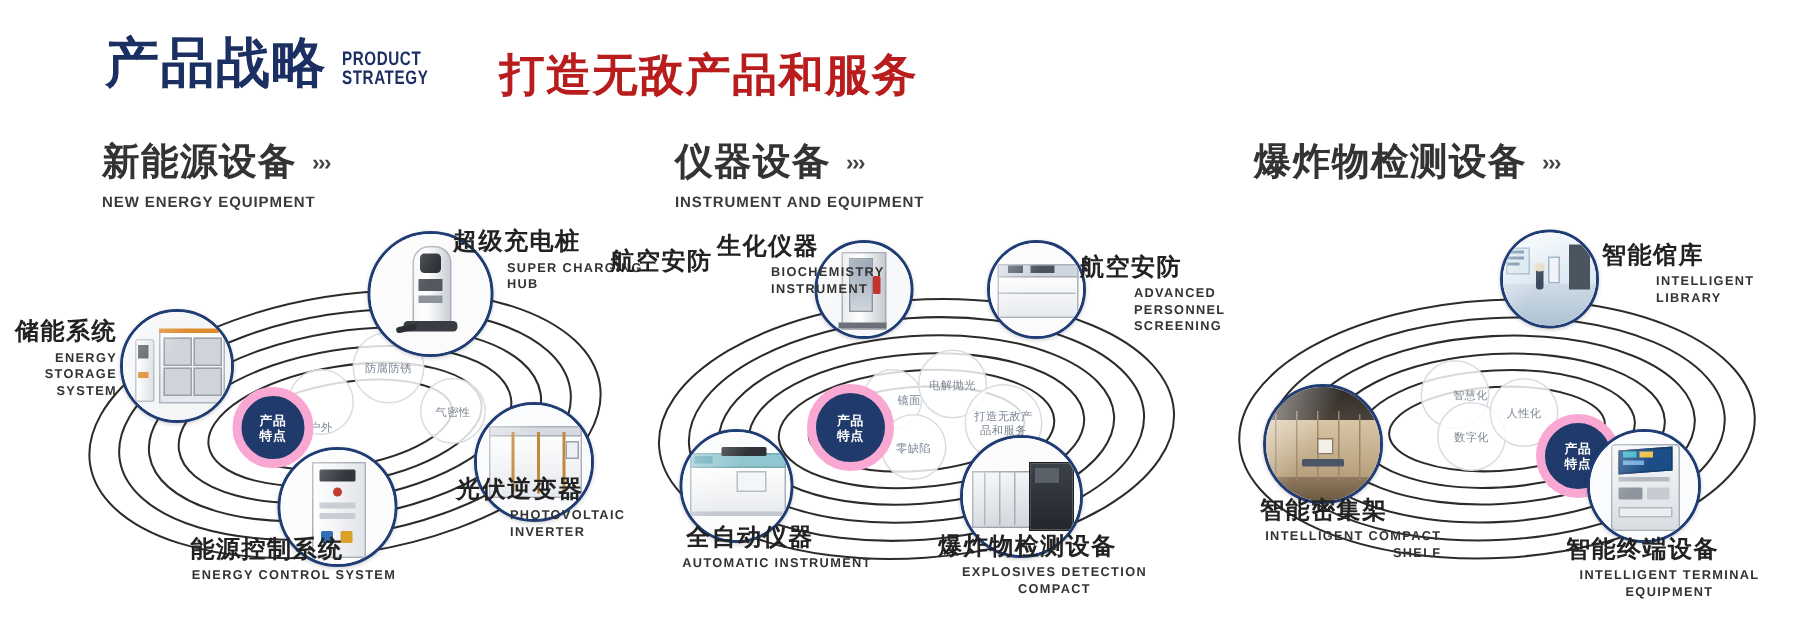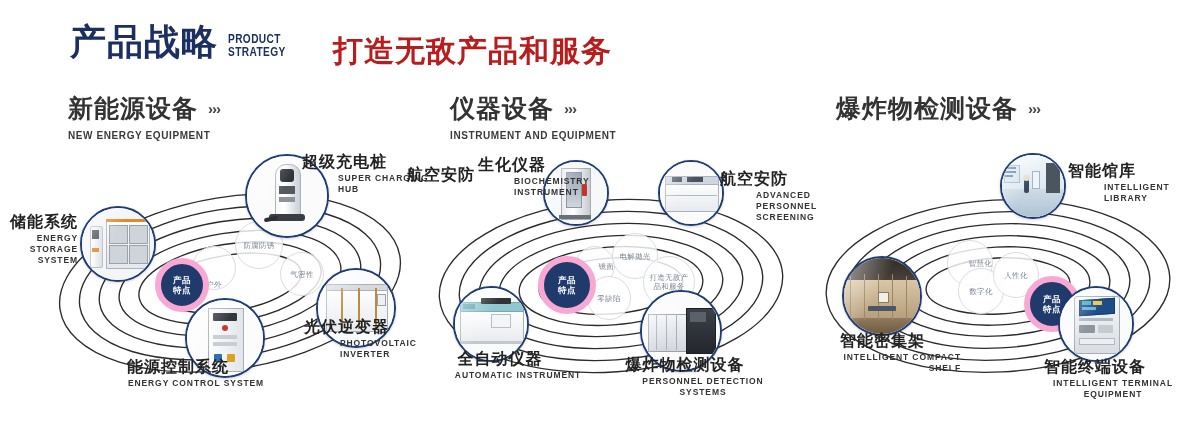--- a/index.html
+++ b/index.html
@@ -291,21 +291,21 @@
       <div class="en" style="width:98px;">ADVANCED PERSONNEL SCREENING</div>
     </div>
 
     <div class="nl c" style="left:-10px;top:192px;width:190px;">
       <div class="cn">全自动仪器</div>
       <div class="en">AUTOMATIC INSTRUMENT</div>
     </div>
 
     <div class="nl c" style="left:170px;top:198px;width:200px;">
       <div class="cn">爆炸物检测设备</div>
-      <div class="en">PERSONNEL DETECTION SYSTEMS</div>
+      <div class="en">EXPLOSIVES DETECTION COMPACT</div>
     </div>
   </div>
 
   <div class="cluster" style="left:800px;top:158px;">
 
     <svg class="rings" viewBox="0 0 400 250">
       <g fill="none" stroke="#2b2b2b" stroke-width="1.35">
         <ellipse cx="198" cy="128" rx="172" ry="86" transform="rotate(-3 198 128)"></ellipse>
         <ellipse cx="198" cy="128" rx="152" ry="74" transform="rotate(-3 198 128)"></ellipse>
         <ellipse cx="198" cy="128" rx="132" ry="62" transform="rotate(-3 198 128)"></ellipse>

